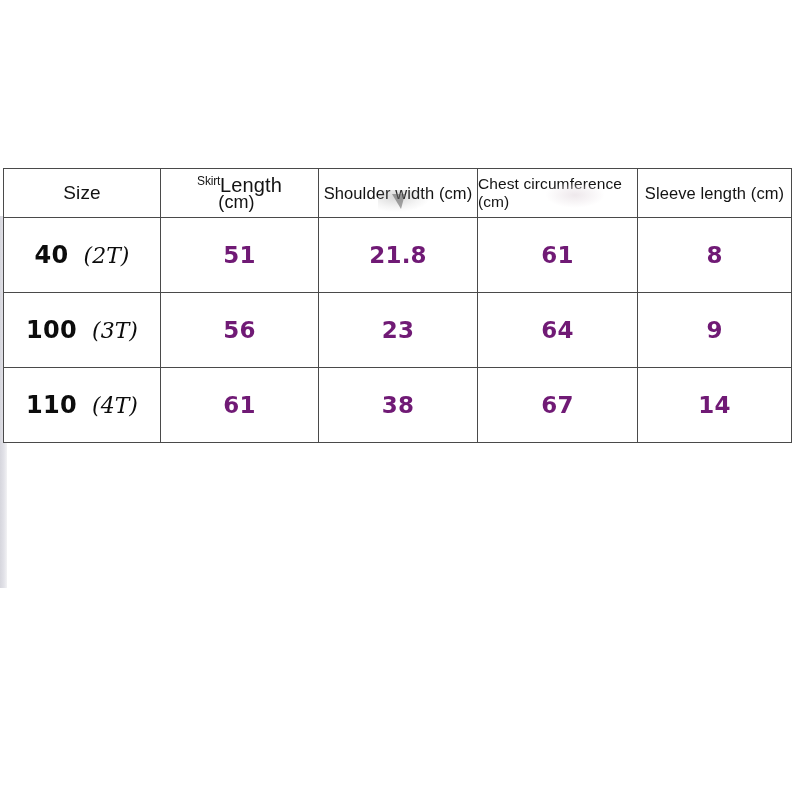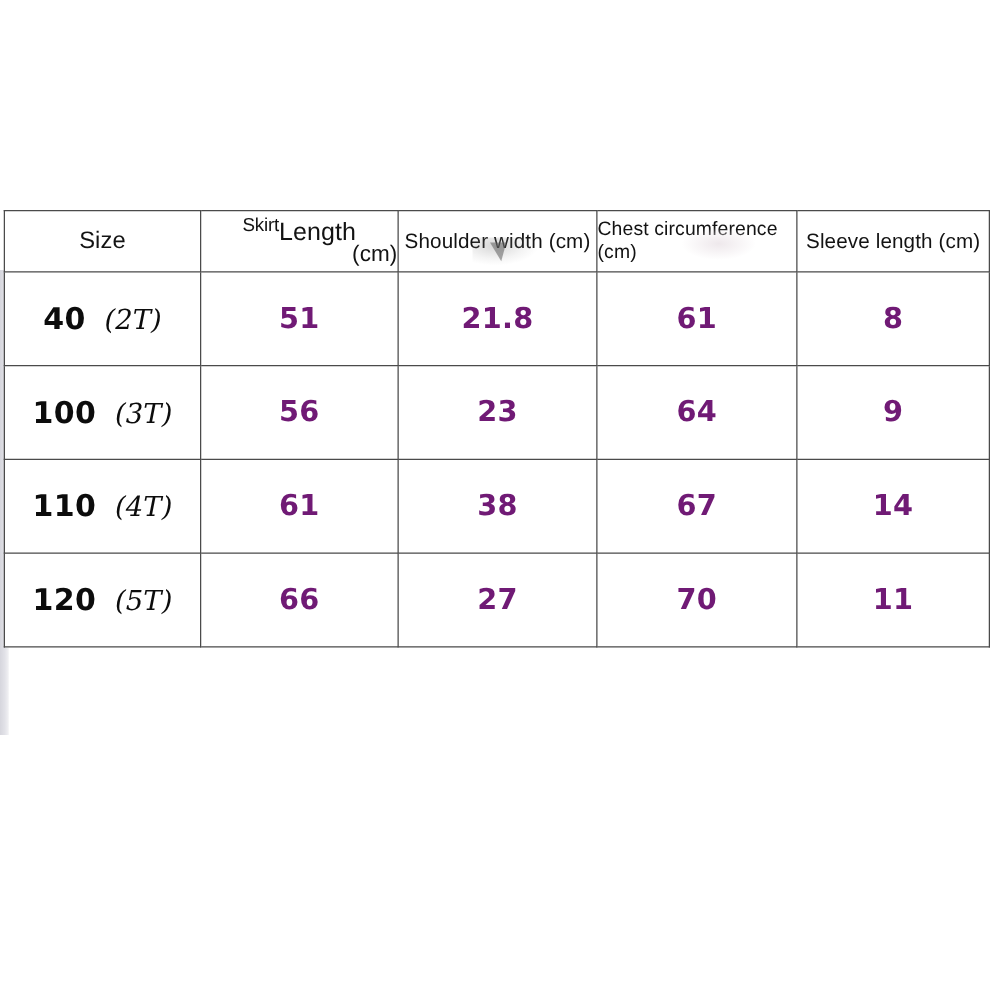--- a/index.html
+++ b/index.html
@@ -67,28 +67,28 @@
   .hd-size {
     font-size: 19px;
     text-align: center;
   }
   .hd-skirt {
     text-align: center;
     font-size: 20px;
     padding-left: 6px;
   }
   .hd-skirt .sup {
-    font-size: 15px;
+    font-size: 12px;
     vertical-align: 7px;
     letter-spacing: -.2px;
   }
   .hd-skirt .unit {
     display: block;
     font-size: 18px;
-    text-align: right;
+    text-align: center;
     margin-left: -6px;
     margin-top: -4px;
   }
   .hd-left {
     text-align: left;
     padding-left: 31px;
     font-size: 15.5px;
     line-height: 1.18;
   }
 
@@ -203,26 +203,17 @@
     </tr>
     <tr class="data-row">
       <td class="cell-size">
         <span class="num">110</span><span class="age">(4T)</span>
       </td>
       <td class="cell-val">61</td>
       <td class="cell-val">38</td>
       <td class="cell-val">67</td>
       <td class="cell-val">14</td>
     </tr>
-    <tr class="data-row">
-      <td class="cell-size">
-        <span class="num">120</span><span class="age">(5T)</span>
-      </td>
-      <td class="cell-val">66</td>
-      <td class="cell-val">27</td>
-      <td class="cell-val">70</td>
-      <td class="cell-val">11</td>
-    </tr>
   </tbody>
 </table>
 
 <div class="smudge"></div>
 <div class="smudge2"></div>
 
 </body></html>

